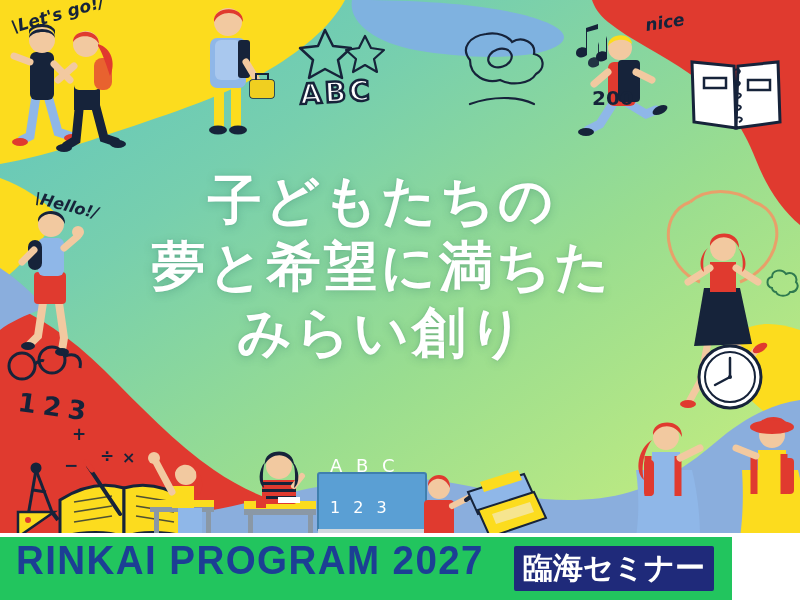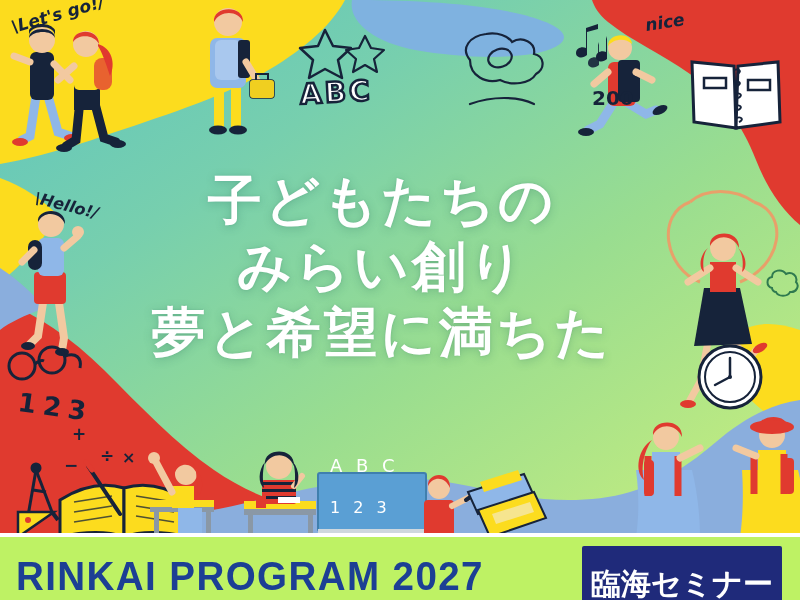--- a/index.html
+++ b/index.html
@@ -33,23 +33,23 @@
     font-family:"DejaVu Sans","Liberation Sans",sans-serif;
     font-weight:700;
     font-size:54px;
     line-height:66px;
     letter-spacing:3px;
     text-shadow:0 2px 10px rgba(40,110,90,.30),0 0 2px rgba(60,130,110,.25);
   }
 
   
   .banner{
-    position:absolute;left:0;top:537px;width:800px;height:63px;
-    background:#bef264;
-    display:flex;align-items:flex-end;
+    position:absolute;left:0;top:537px;width:732px;height:63px;
+    background:#22c55e;
+    display:flex;align-items:flex-start;
   }
   .banner-title{
     color:#1c3f94;
     font-family:"Liberation Sans",sans-serif;
     font-weight:700;
     font-size:41px;
     letter-spacing:1.5px;
     margin-left:16px;
     transform:scaleX(.94);
     transform-origin:left center;
@@ -63,21 +63,20 @@
     display:flex;align-items:center;
   }
   .logo-text{
     color:#ffffff;
     font-family:"DejaVu Sans","Liberation Sans",sans-serif;
     font-weight:700;
     font-size:30px;
     letter-spacing:0px;
     line-height:34px;
     white-space:nowrap;
-    margin-top:16px;
   }
 
   
   .dood{
     position:absolute;
     color:#16233a;
     font-family:"DejaVu Sans","Liberation Sans",sans-serif;
     font-weight:700;
     white-space:nowrap;
     z-index:30;
@@ -428,22 +427,22 @@
     <span class="dood" id="doodle-plus">+</span>
     <span class="dood" id="doodle-minus">−</span>
     <span class="dood" id="doodle-divide">÷</span>
     <span class="dood" id="doodle-times">×</span>
     <span class="dood" id="board-abc">A B C</span>
     <span class="dood" id="board-123">1 2 3</span>
   </div>
 
   <div class="headline">
     <span class="ln">子どもたちの</span>
+    <span class="ln">夢と希望に満ちた</span>
     <span class="ln">みらい創り</span>
-    <span class="ln">夢と希望に満ちた</span>
   </div>
 
   <div class="banner">
     <div class="banner-title">RINKAI PROGRAM 2027</div>
     <div class="logo-box">
       <span class="logo-text">臨海セミナー</span>
     </div>
   </div>
 
 </div>

